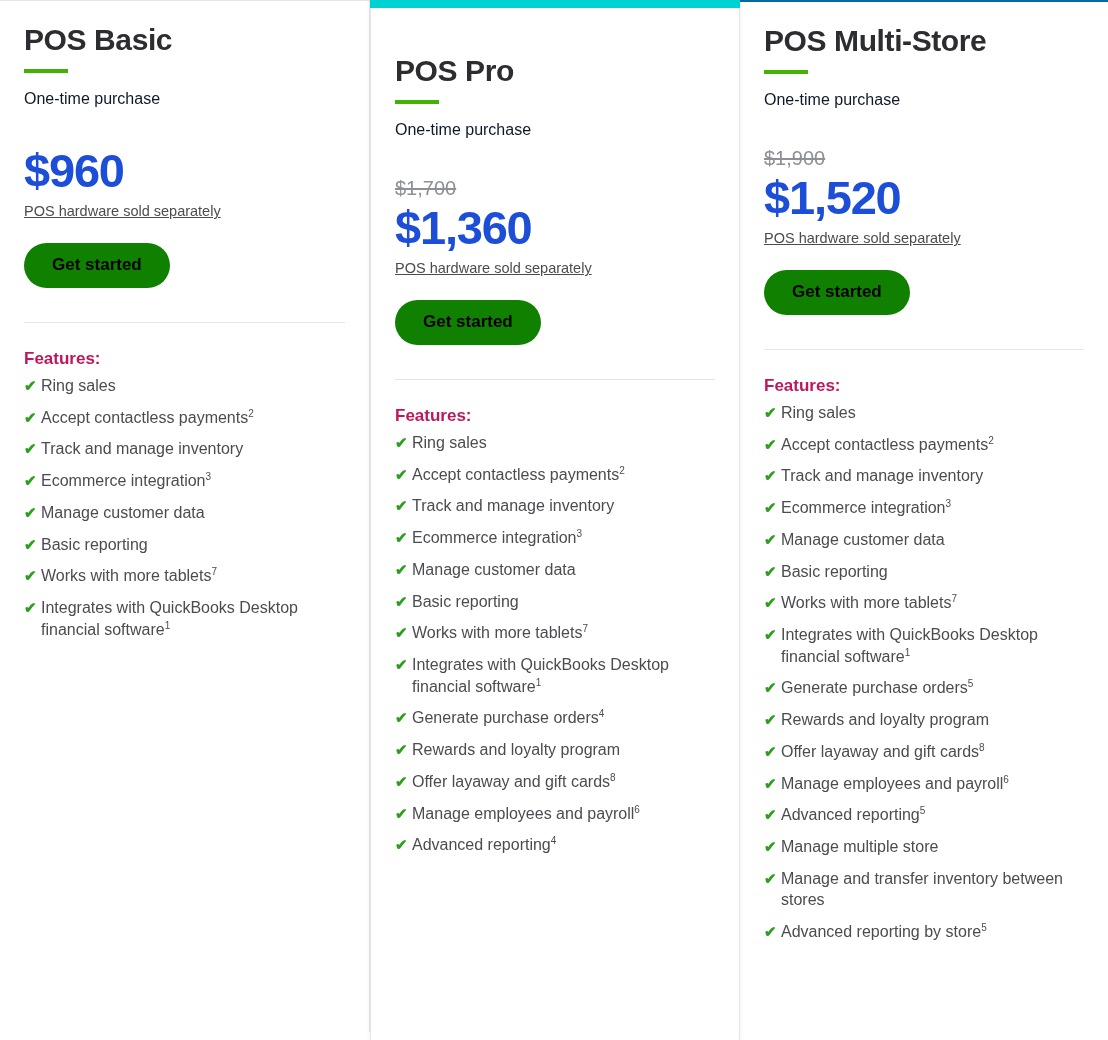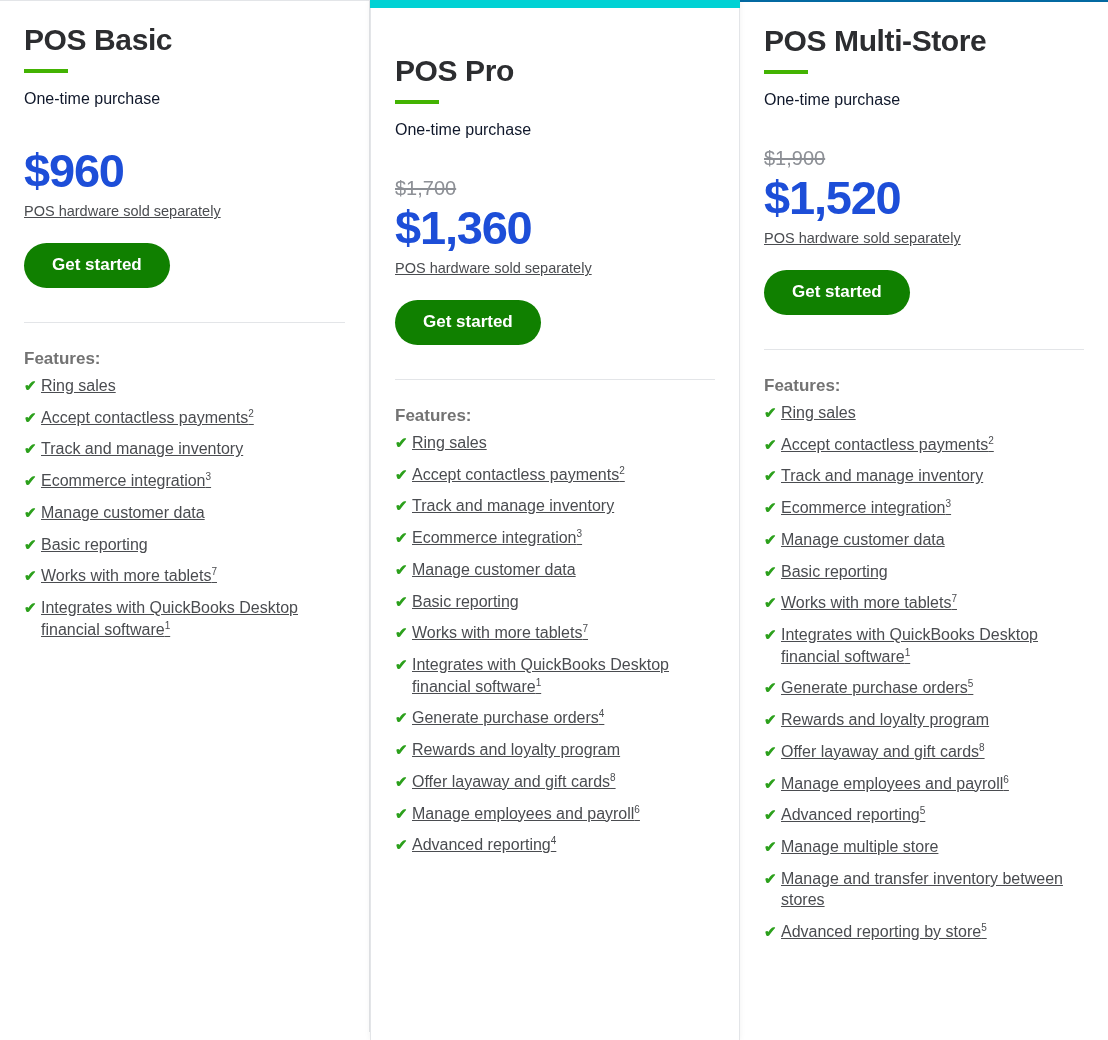--- a/index.html
+++ b/index.html
@@ -116,40 +116,40 @@
     margin-top: 4px;
     line-height: 1.3;
     text-decoration: underline;
   }
 
   .cta-button {
     display: inline-block;
     margin-top: 22px;
     padding: 13px 28px;
     background: #108000;
-    color: #ffffff;
+    color: #000000;
     font-size: 17px;
     font-weight: bold;
     border: none;
     border-radius: 999px;
     cursor: pointer;
     font-family: "Liberation Sans", sans-serif;
     line-height: 1.1;
   }
 
   .divider {
     height: 1px;
     background: #e3e5e8;
     margin-top: 34px;
   }
 
   .features-title {
     font-size: 17px;
     font-weight: bold;
-    color: #737373;
+    color: #be185d;
     margin-top: 26px;
     line-height: 1.2;
   }
 
   .features-list {
     list-style: none;
     margin: 6px 0 0 0;
     padding: 0;
   }
 
@@ -166,21 +166,20 @@
     flex: 0 0 auto;
     color: #2ca01c;
     font-size: 15px;
     font-weight: bold;
     width: 17px;
     line-height: 1.45;
   }
 
   .feature-text {
     flex: 1 1 auto;
-    text-decoration: underline;
   }
 
   .feature-text sup {
     font-size: 10px;
     line-height: 0;
     vertical-align: super;
   }
 </style>
 </head>
 <body>

